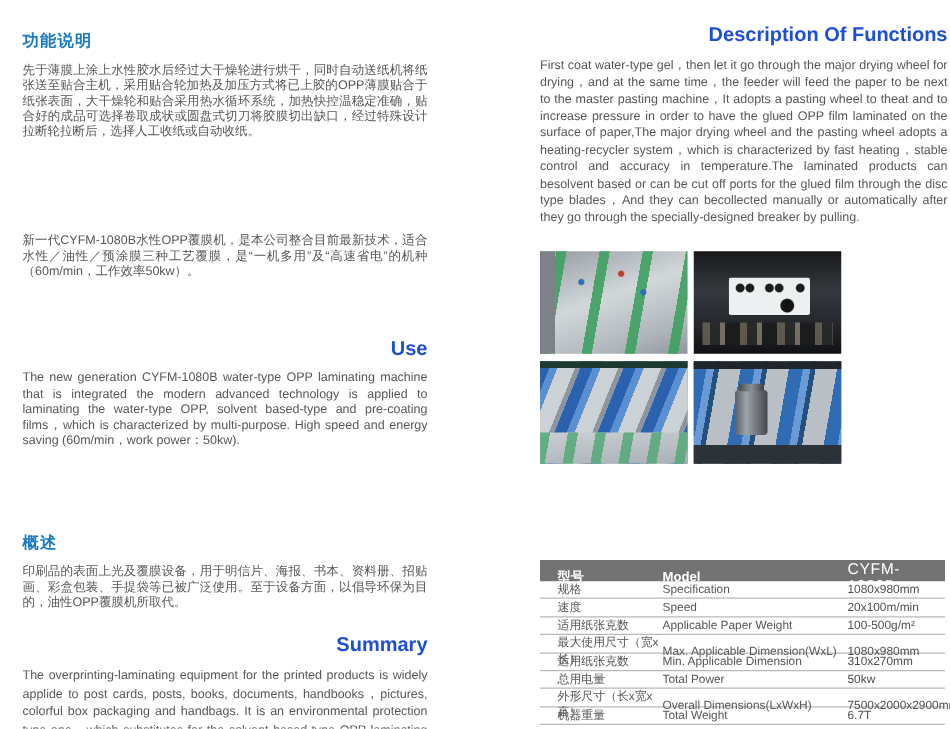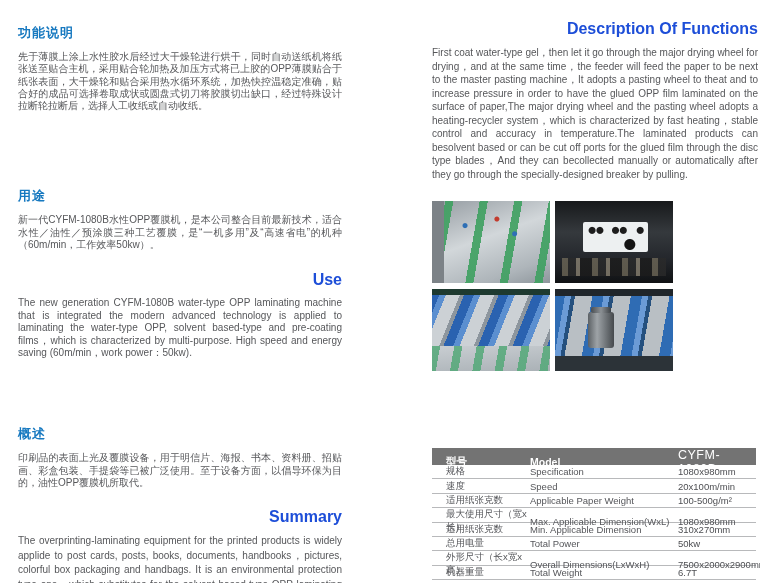--- a/index.html
+++ b/index.html
@@ -123,21 +123,20 @@
 <body>
 
 <div class="col left-col">
 
   <div class="section" style="top:8px;">
     <h2 class="cn-title">功能说明</h2>
     <p class="body-text" style="line-height:12.3px;">先于薄膜上涂上水性胶水后经过大干燥轮进行烘干，同时自动送纸机将纸张送至贴合主机，采用贴合轮加热及加压方式将已上胶的OPP薄膜贴合于纸张表面，大干燥轮和贴合采用热水循环系统，加热快控温稳定准确，贴合好的成品可选择卷取成状或圆盘式切刀将胶膜切出缺口，经过特殊设计拉断轮拉断后，选择人工收纸或自动收纸。</p>
   </div>
 
   <div class="section" style="top:171px;">
-    <h2 class="cn-title">用途</h2>
     <p class="body-text">新一代CYFM-1080B水性OPP覆膜机，是本公司整合目前最新技术，适合水性／油性／预涂膜三种工艺覆膜，是“一机多用”及“高速省电”的机种（60m/min，工作效率50kw）。</p>
   </div>
 
   <div class="section" style="top:255px;">
     <h2 class="en-title">Use</h2>
     <p class="body-text">The new generation CYFM-1080B water-type OPP laminating machine that is integrated the modern advanced technology is applied to laminating the water-type OPP, solvent based-type and pre-coating films，which is characterized by multi-purpose. High speed and energy saving (60m/min，work power：50kw).</p>
   </div>
 
   <div class="section" style="top:409px;">
     <h2 class="cn-title">概述</h2>

